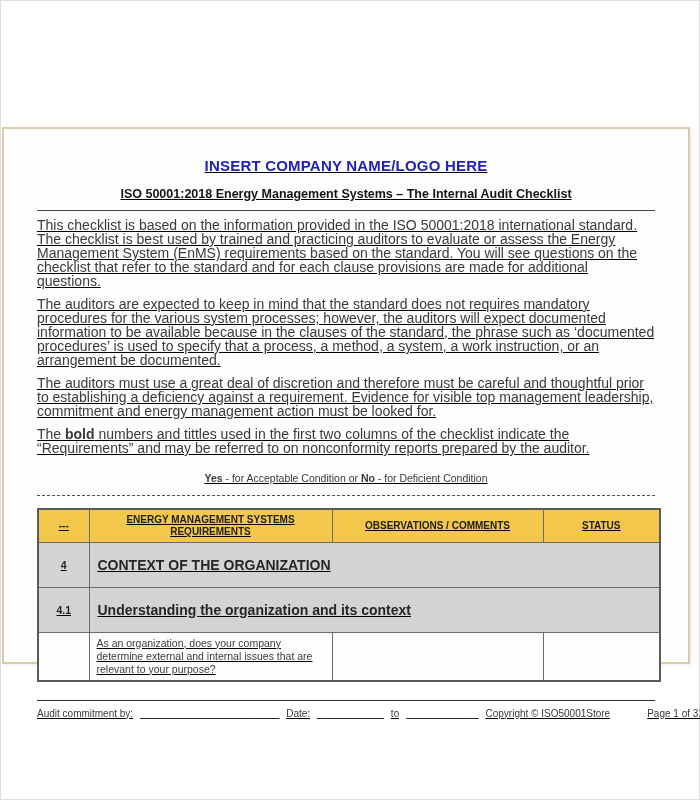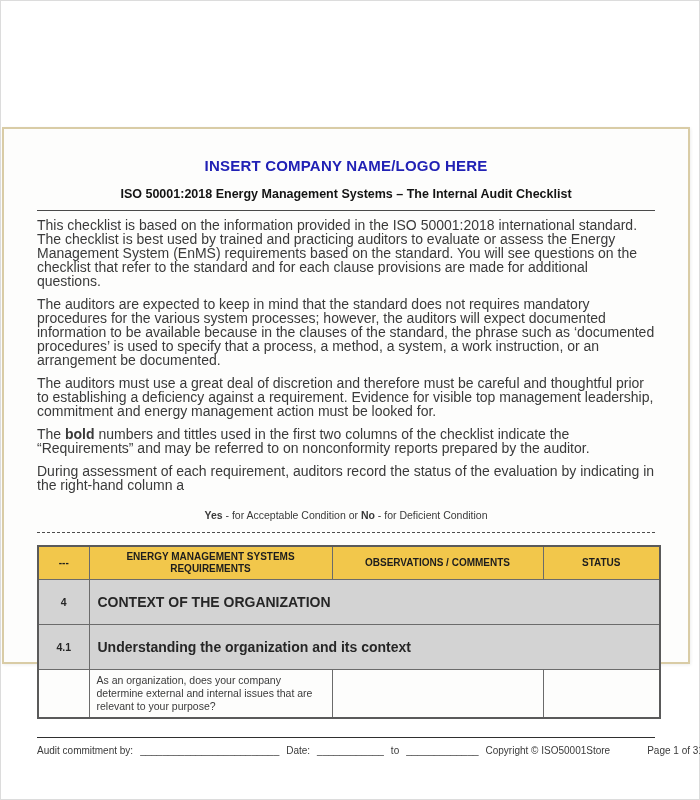--- a/index.html
+++ b/index.html
@@ -8,21 +8,21 @@
     font-family:"Liberation Sans","DejaVu Sans",sans-serif;
     overflow:hidden;
   }
   .frame{position:absolute;inset:0;border:1px solid #dcdcdc;pointer-events:none;}
   .page{
     position:absolute;left:2px;top:127px;width:688px;height:537px;
     background:#fdfdfc;border:2px solid #d9cca6;
     box-shadow:1px 1px 3px rgba(0,0,0,0.07);
     box-sizing:border-box;
   }
-  .page-inner{padding:28px 33px 0 33px;}
+  .page-inner{padding:28px 33px 0 33px;text-decoration:underline;}
   .company-title{
     font-size:15px;font-weight:bold;color:#2121b5;text-align:center;
     margin:0 0 13px 0;letter-spacing:.2px;
   }
   .doc-title{
     font-size:12.5px;font-weight:bold;color:#141414;text-align:center;
     margin:0 0 9px 0;
   }
   .title-rule{border:none;border-top:1px solid #4a4a4a;margin:0 0 7px 0;}
   .para{font-size:14px;line-height:14px;color:#3a3a3a;margin:0 0 9px 0;}
@@ -60,21 +60,20 @@
   <div class="page-inner">
 
     <h1 class="company-title">INSERT COMPANY NAME/LOGO HERE</h1>
     <h2 class="doc-title">ISO 50001:2018 Energy Management Systems – The Internal Audit Checklist</h2>
     <hr class="title-rule">
 
     <p class="para">This checklist is based on the information provided in the ISO 50001:2018 international standard. The checklist is best used by trained and practicing auditors to evaluate or assess the Energy Management System (EnMS) requirements based on the standard. You will see questions on the checklist that refer to the standard and for each clause provisions are made for additional questions.</p>
     <p class="para">The auditors are expected to keep in mind that the standard does not requires mandatory procedures for the various system processes; however, the auditors will expect documented information to be available because in the clauses of the standard, the phrase such as ‘documented procedures’ is used to specify that a process, a method, a system, a work instruction, or an arrangement be documented.</p>
     <p class="para">The auditors must use a great deal of discretion and therefore must be careful and thoughtful prior to establishing a deficiency against a requirement. Evidence for visible top management leadership, commitment and energy management action must be looked for.</p>
     <p class="para">The <b>bold</b> numbers and tittles used in the first two columns of the checklist indicate the “Requirements” and may be referred to on nonconformity reports prepared by the auditor.</p>
-    <p class="para">During assessment of each requirement, auditors record the status of the evaluation by indicating in the right-hand column a</p>
     <p class="legend"><b>Yes</b> - for Acceptable Condition or <b>No</b> - for Deficient Condition</p>
 
     <hr class="dashed-rule">
 
     <table class="checklist">
       <colgroup>
         <col style="width:51px">
           <col style="width:243px">
           <col style="width:211px">
           <col style="width:117px">

